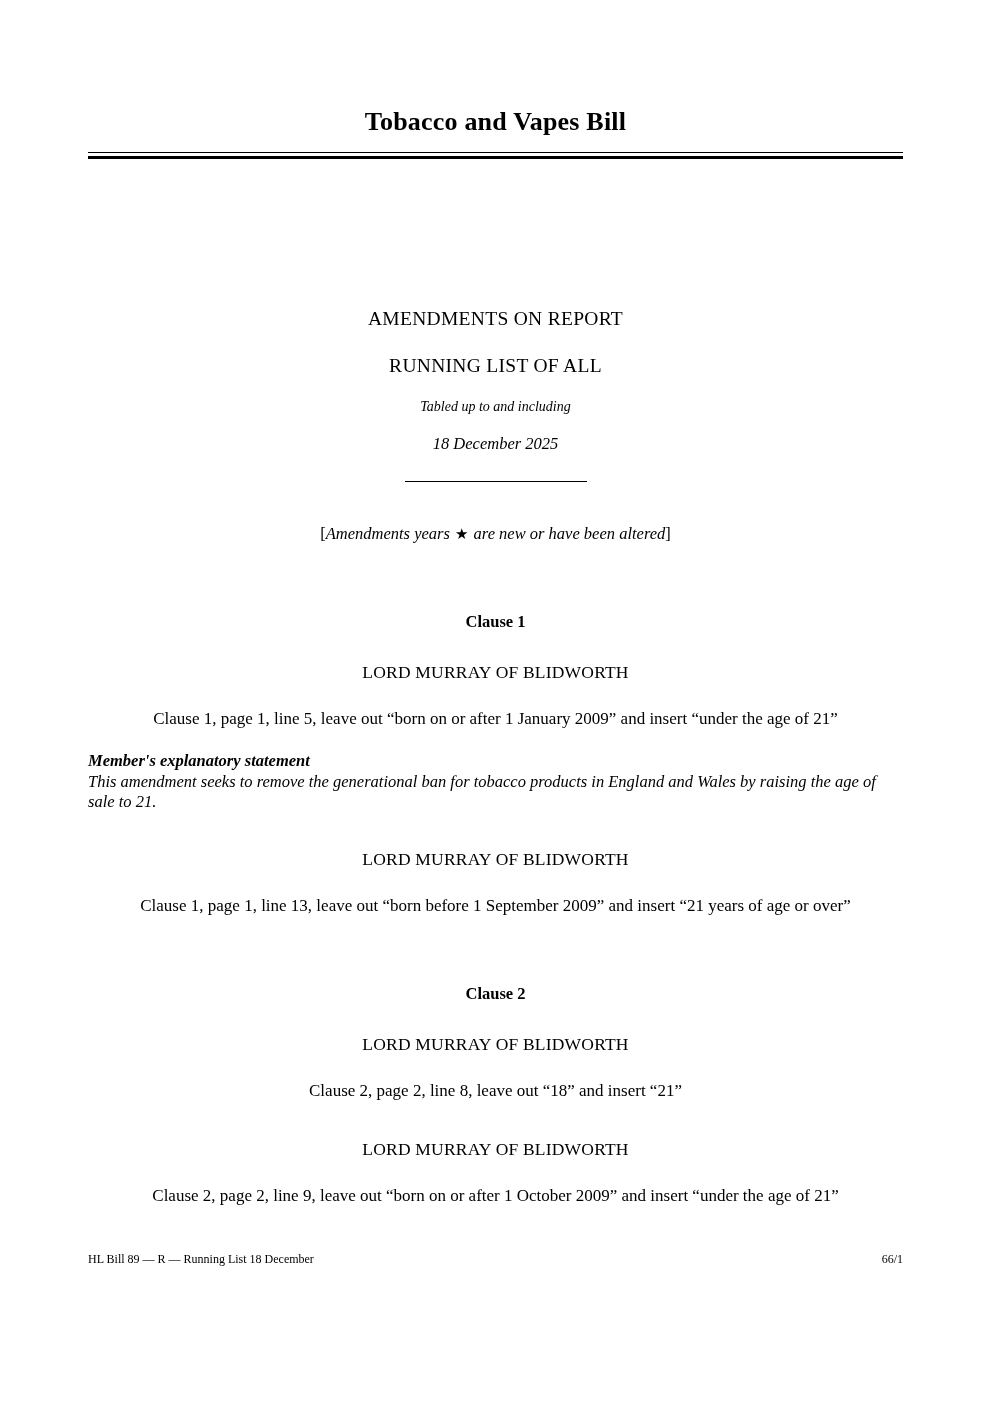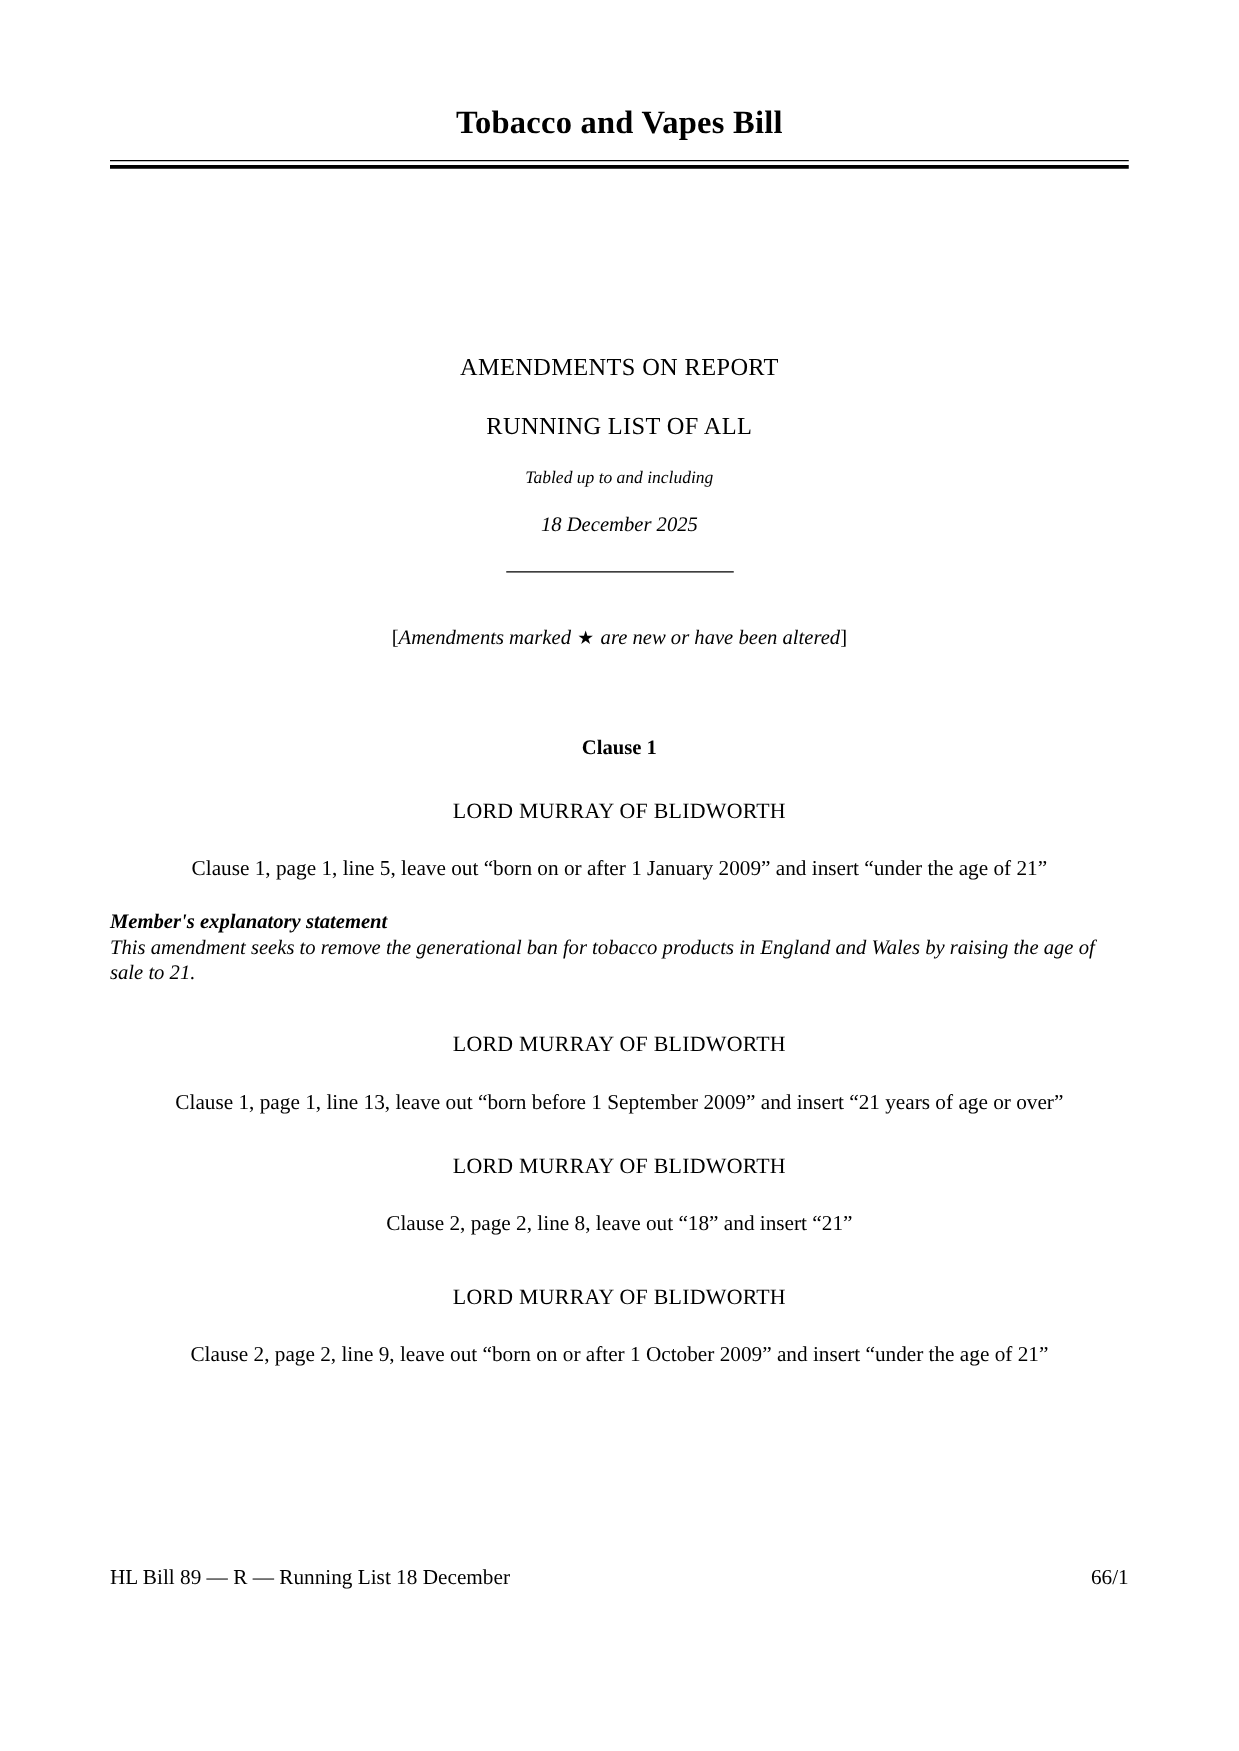--- a/index.html
+++ b/index.html
@@ -27,21 +27,21 @@
     width: 815px;
   }
 
   
   .doc-title {
     text-align: center;
     font-weight: bold;
     font-size: 26px;
     letter-spacing: 0.2px;
     margin: 0;
-    padding-top: 84px;
+    padding-top: 108px;
     line-height: 1.1;
   }
   .title-rule {
     margin-top: 15px;
     width: 100%;
     border-top: 1.5px solid #000;
     border-bottom: 3px solid #000;
     height: 3px;
     box-sizing: content-box;
   }
@@ -135,21 +135,21 @@
 
   
   .footer {
     position: absolute;
     left: 88px;
     top: 1252px;
     width: 815px;
     display: flex;
     justify-content: space-between;
     align-items: baseline;
-    font-size: 17px;
+    font-size: 12px;
   }
   .footer-left { white-space: nowrap; }
   .footer-right { white-space: nowrap; }
 </style>
 </head>
 <body>
 
 <div class="page">
 
   <div class="content">
@@ -160,21 +160,21 @@
 
     <div class="head-block">
       <div class="head-line second">AMENDMENTS ON REPORT</div>
       <div class="head-line">RUNNING LIST OF ALL</div>
       <div class="tabled-line">Tabled up to and including</div>
       <div class="tabled-date">18 December 2025</div>
       <div class="short-rule"></div>
     </div>
 
     <div class="star-note">
-      <span>[</span><span class="ital">Amendments marked </span><span class="star">★</span><span class="ital"> are new or have been altered</span><span>]</span>
+      <span>[</span><span class="ital">Amendments years </span><span class="star">★</span><span class="ital"> are new or have been altered</span><span>]</span>
     </div>
 
     <div>
       <div class="clause-heading">Clause 1</div>
 
       <div>
         <div class="member-name">LORD MURRAY OF BLIDWORTH</div>
         <div class="amendment-text">Clause 1, page 1, line 5, leave out “born on or after 1 January 2009” and insert “under the age of 21”</div>
         <div class="explanatory">
           <div class="explanatory-title">Member's explanatory statement</div>
@@ -182,20 +182,21 @@
         </div>
       </div>
 
       <div>
         <div class="member-name spacer-member">LORD MURRAY OF BLIDWORTH</div>
         <div class="amendment-text">Clause 1, page 1, line 13, leave out “born before 1 September 2009” and insert “21 years of age or over”</div>
       </div>
     </div>
 
     <div>
+      <div class="clause-heading">Clause 2</div>
 
       <div>
         <div class="member-name">LORD MURRAY OF BLIDWORTH</div>
         <div class="amendment-text">Clause 2, page 2, line 8, leave out “18” and insert “21”</div>
       </div>
 
       <div>
         <div class="member-name spacer-member">LORD MURRAY OF BLIDWORTH</div>
         <div class="amendment-text">Clause 2, page 2, line 9, leave out “born on or after 1 October 2009” and insert “under the age of 21”</div>
       </div>

